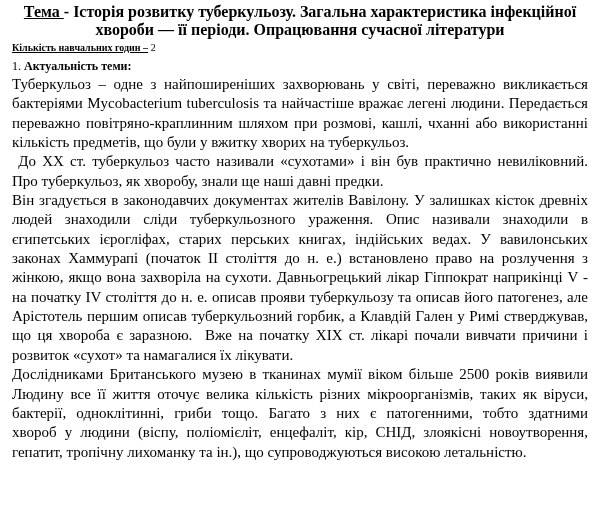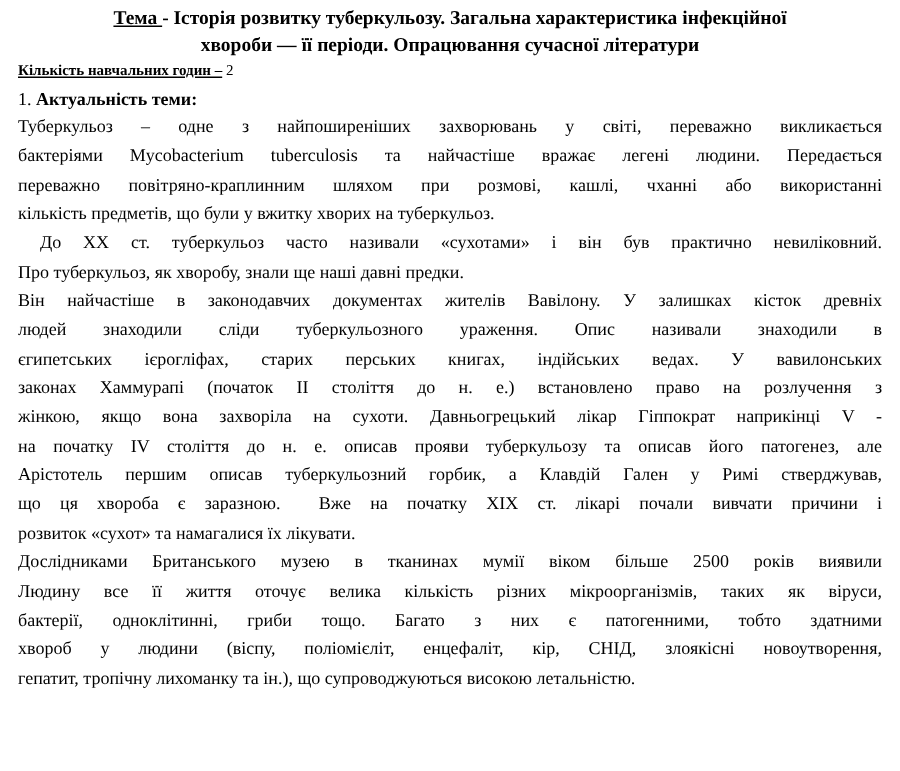--- a/index.html
+++ b/index.html
@@ -18,21 +18,21 @@
   }
   .page {
     box-sizing: border-box;
     width: 600px;
     height: 514px;
     padding: 3px 12px 0 12px;
   }
   .title {
     text-align: center;
     font-weight: bold;
-    font-size: 13px;
+    font-size: 16px;
     line-height: 17.5px;
     margin: 0 0 1px 0;
     padding: 0 4px;
   }
   .title .u {
     text-decoration: underline;
   }
   .hours {
     font-size: 10px;
     line-height: 18px;
@@ -49,21 +49,21 @@
   .section-head {
     font-size: 12px;
     line-height: 18px;
     font-weight: bold;
     margin: 0;
   }
   .section-head .num {
     font-weight: normal;
   }
   .body-block {
-    font-size: 12px;
+    font-size: 15px;
     line-height: 19.35px;
     margin: 0;
     text-align: justify;
   }
   .ln {
     display: block;
     text-align: justify;
     text-align-last: justify;
     white-space: pre-wrap;
   }
@@ -91,21 +91,21 @@
         <span class="ln">Туберкульоз – одне з найпоширеніших захворювань у світі, переважно викликається</span>
         <span class="ln">бактеріями Mycobacterium tuberculosis та найчастіше вражає легені людини. Передається</span>
         <span class="ln">переважно повітряно-краплинним шляхом при розмові, кашлі, чханні або використанні</span>
         <span class="ln plain">кількість предметів, що були у вжитку хворих на туберкульоз.</span>
       </p>
       <p class="body-block">
         <span class="ln"> До XX ст. туберкульоз часто називали «сухотами» і він був практично невиліковний.</span>
         <span class="ln plain">Про туберкульоз, як хворобу, знали ще наші давні предки.</span>
       </p>
       <p class="body-block">
-        <span class="ln">Він найчастіше в законодавчих документах жителів Вавілону. У залишках кісток древніх</span>
+        <span class="ln">Він згадується в законодавчих документах жителів Вавілону. У залишках кісток древніх</span>
         <span class="ln">людей знаходили сліди туберкульозного ураження. Опис називали знаходили в</span>
         <span class="ln">єгипетських ієрогліфах, старих перських книгах, індійських ведах. У вавилонських</span>
         <span class="ln">законах Хаммурапі (початок II століття до н. е.) встановлено право на розлучення з</span>
         <span class="ln">жінкою, якщо вона захворіла на сухоти. Давньогрецький лікар Гіппократ наприкінці V -</span>
         <span class="ln">на початку IV століття до н. е. описав прояви туберкульозу та описав його патогенез, але</span>
       </p>
       <p class="body-block">
         <span class="ln">Арістотель першим описав туберкульозний горбик, а Клавдій Гален у Римі стверджував,</span>
         <span class="ln">що ця хвороба є заразною.  Вже на початку XIX ст. лікарі почали вивчати причини і</span>
         <span class="ln plain">розвиток «сухот» та намагалися їх лікувати.</span>

